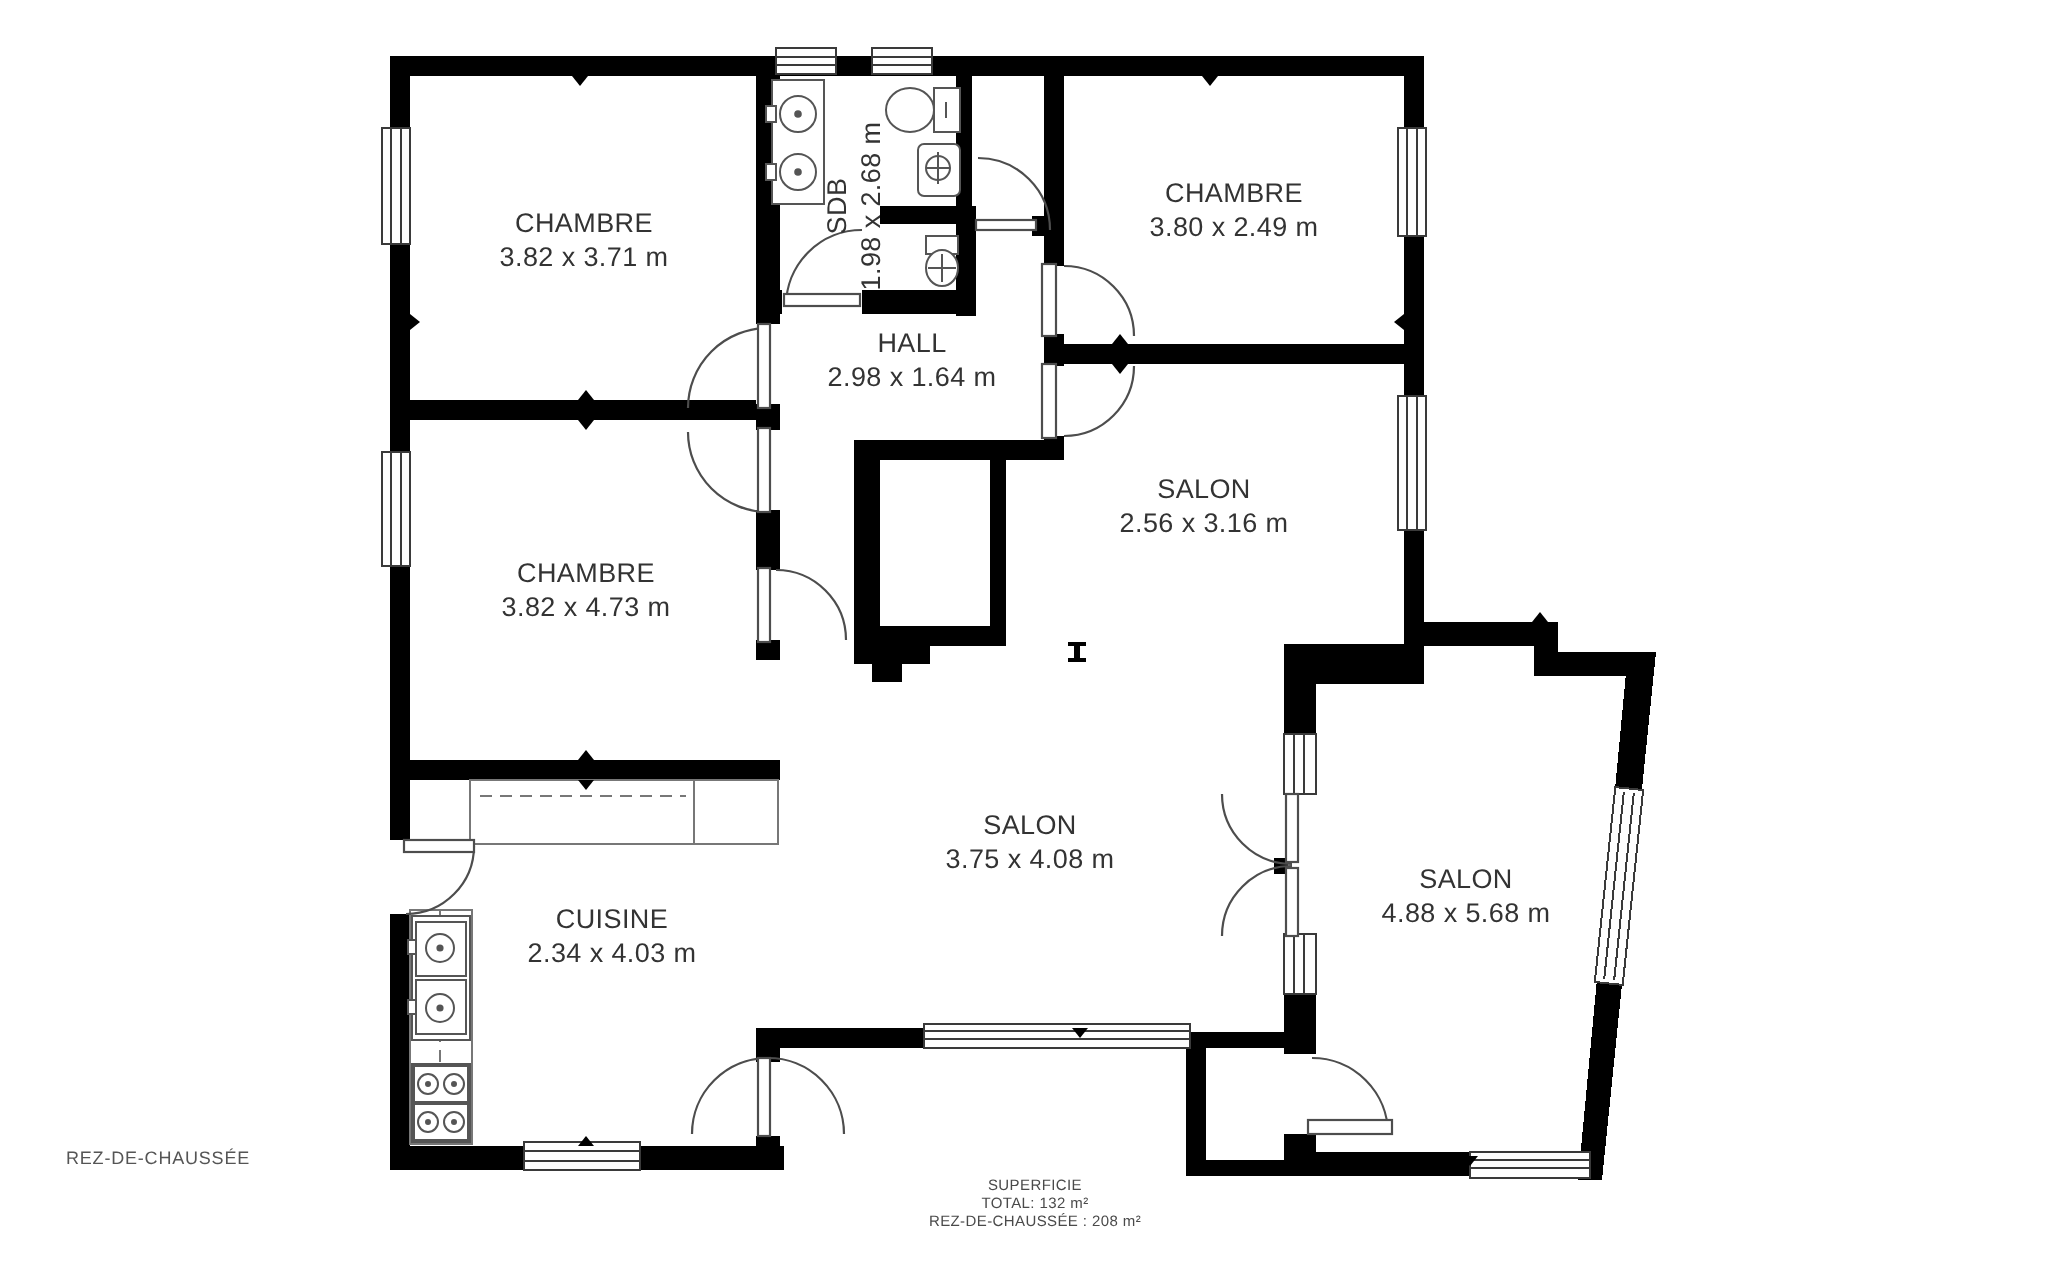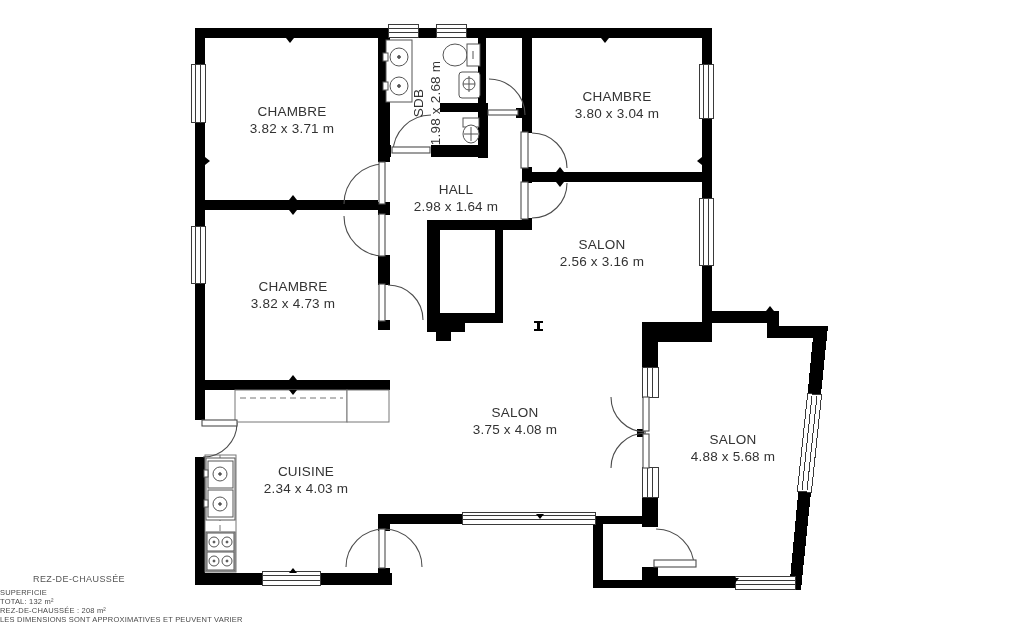--- a/index.html
+++ b/index.html
@@ -6,21 +6,21 @@
   html,body{margin:0;padding:0;background:#ffffff;}
   .canvas{position:relative;width:1024px;height:640px;background:#fff;overflow:hidden;
           font-family:"Liberation Sans", sans-serif;}
   .plan-svg{position:absolute;left:0;top:0;}
   .room-label{position:absolute;transform:translate(-50%,-50%);text-align:center;
               color:#333;font-size:13.5px;line-height:17px;letter-spacing:.2px;white-space:nowrap;}
   .room-label.rotated{transform:translate(-50%,-50%) rotate(-90deg);}
   .room-name{display:block;}
   .room-dims{display:block;}
   .floor-label{position:absolute;left:33px;top:574px;font-size:9px;letter-spacing:.4px;color:#555;}
-  .footer-block{position:absolute;left:0;right:0;top:588px;text-align:left;color:#4a4a4a;
+  .footer-block{position:absolute;left:11px;right:0;top:588px;text-align:center;color:#4a4a4a;
                 font-size:7.5px;line-height:9px;letter-spacing:.2px;}
 </style>
 </head>
 <body>
 
 <div class="canvas">
 
   <svg class="plan-svg" width="1024" height="640" viewBox="0 0 1024 640">
 
     <g fill="#000" shape-rendering="crispEdges">
@@ -296,55 +296,54 @@
     <span class="room-dims">3.82 x 3.71 m</span>
   </div>
 
   <div class="room-label rotated" style="left:427px;top:103px">
     <span class="room-name">SDB</span>
     <span class="room-dims">1.98 x 2.68 m</span>
   </div>
 
   <div class="room-label" style="left:617px;top:105px">
     <span class="room-name">CHAMBRE</span>
-    <span class="room-dims">3.80 x 3.04 m</span>
-  </div>
-
-  <div class="room-label" style="left:456px;top:198px">
+    <span class="room-dims">3.80 x 2.49 m</span>
+  </div>
+
+  <div class="room-label" style="left:456px;top:180px">
     <span class="room-name">HALL</span>
     <span class="room-dims">2.98 x 1.64 m</span>
   </div>
 
   <div class="room-label" style="left:602px;top:253px">
     <span class="room-name">SALON</span>
     <span class="room-dims">2.56 x 3.16 m</span>
   </div>
 
   <div class="room-label" style="left:293px;top:295px">
     <span class="room-name">CHAMBRE</span>
     <span class="room-dims">3.82 x 4.73 m</span>
   </div>
 
   <div class="room-label" style="left:515px;top:421px">
     <span class="room-name">SALON</span>
     <span class="room-dims">3.75 x 4.08 m</span>
   </div>
 
-  <div class="room-label" style="left:306px;top:480px">
+  <div class="room-label" style="left:306px;top:468px">
     <span class="room-name">CUISINE</span>
     <span class="room-dims">2.34 x 4.03 m</span>
   </div>
 
   <div class="room-label" style="left:733px;top:448px">
     <span class="room-name">SALON</span>
     <span class="room-dims">4.88 x 5.68 m</span>
   </div>
 
   <div class="floor-label">REZ-DE-CHAUSSÉE</div>
 
   <div class="footer-block">
     <div>SUPERFICIE</div>
     <div>TOTAL: 132 m²</div>
     <div>REZ-DE-CHAUSSÉE : 208 m²</div>
-    <div>LES DIMENSIONS SONT APPROXIMATIVES ET PEUVENT VARIER</div>
   </div>
 
 </div>
 
 </body></html>

